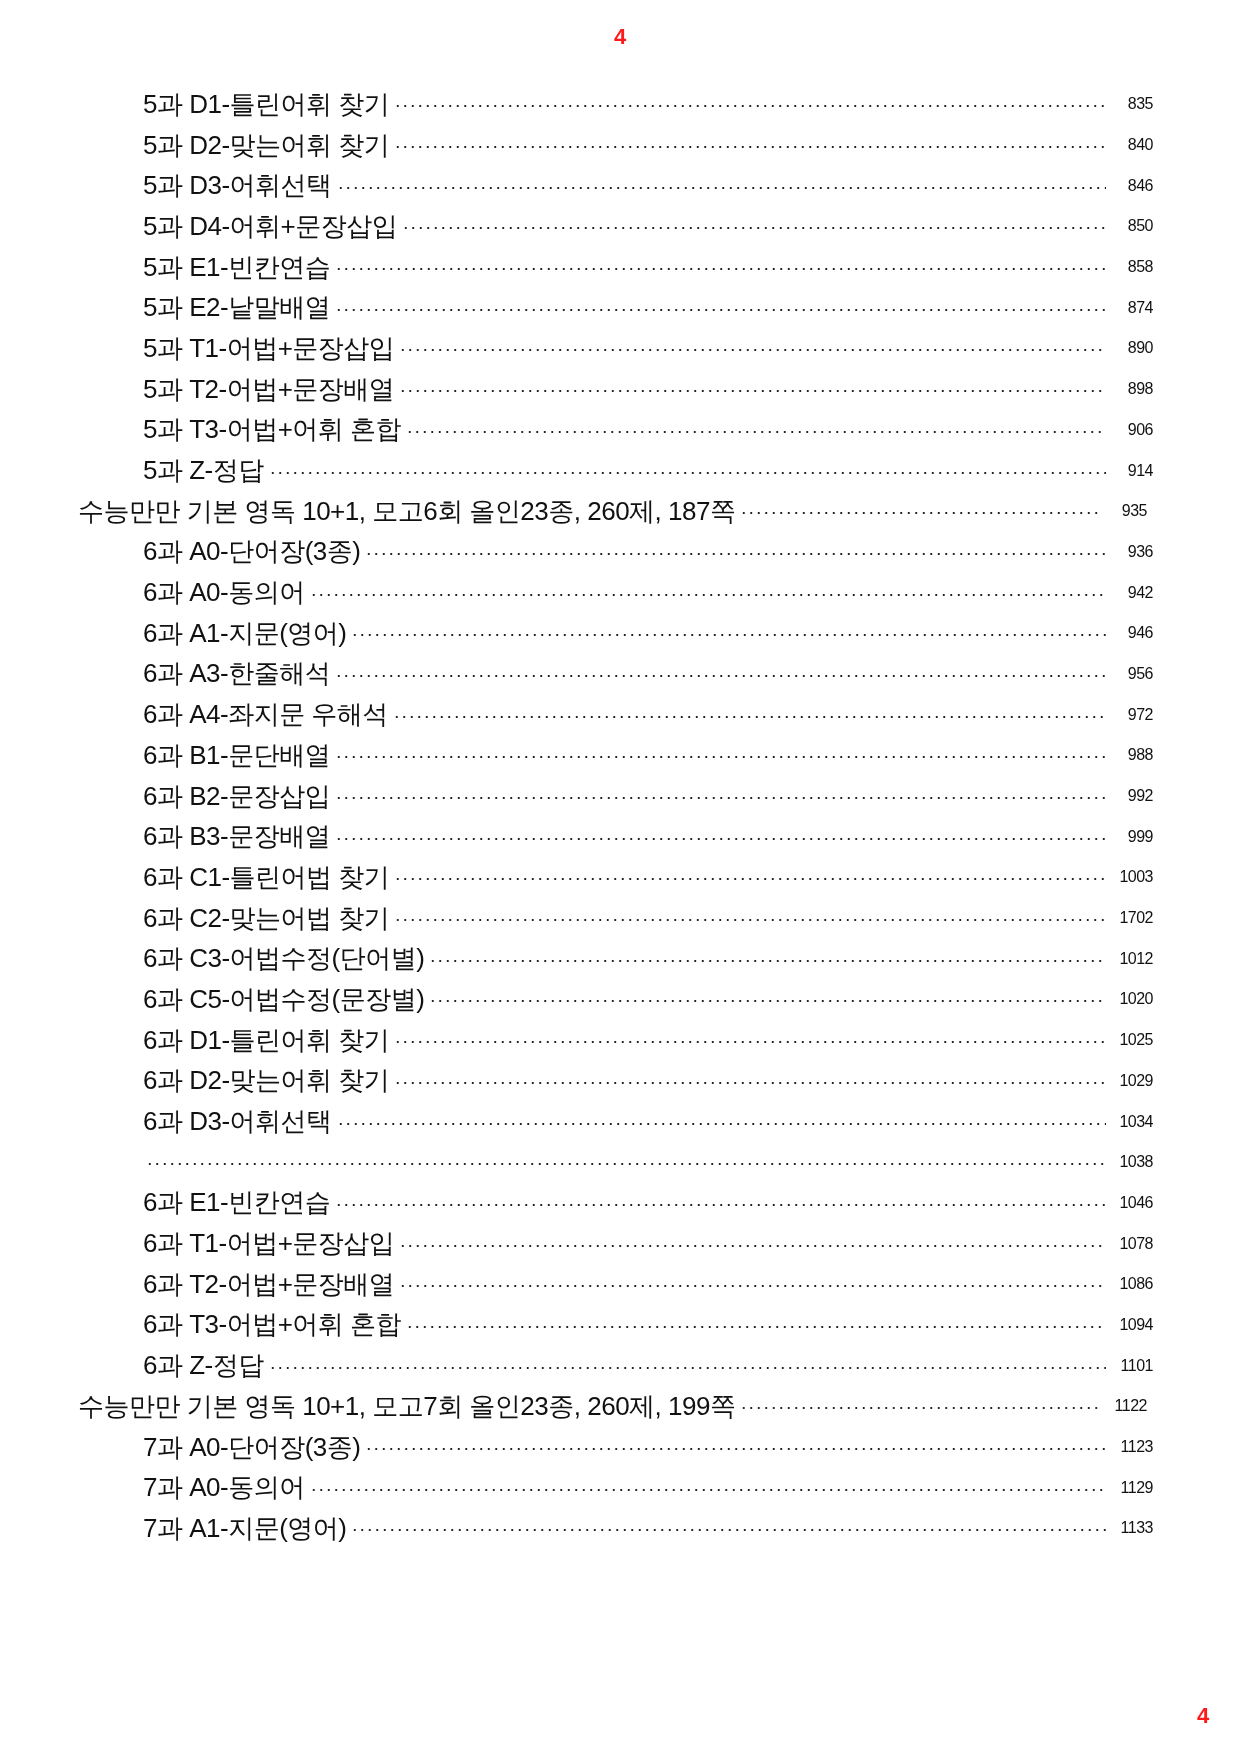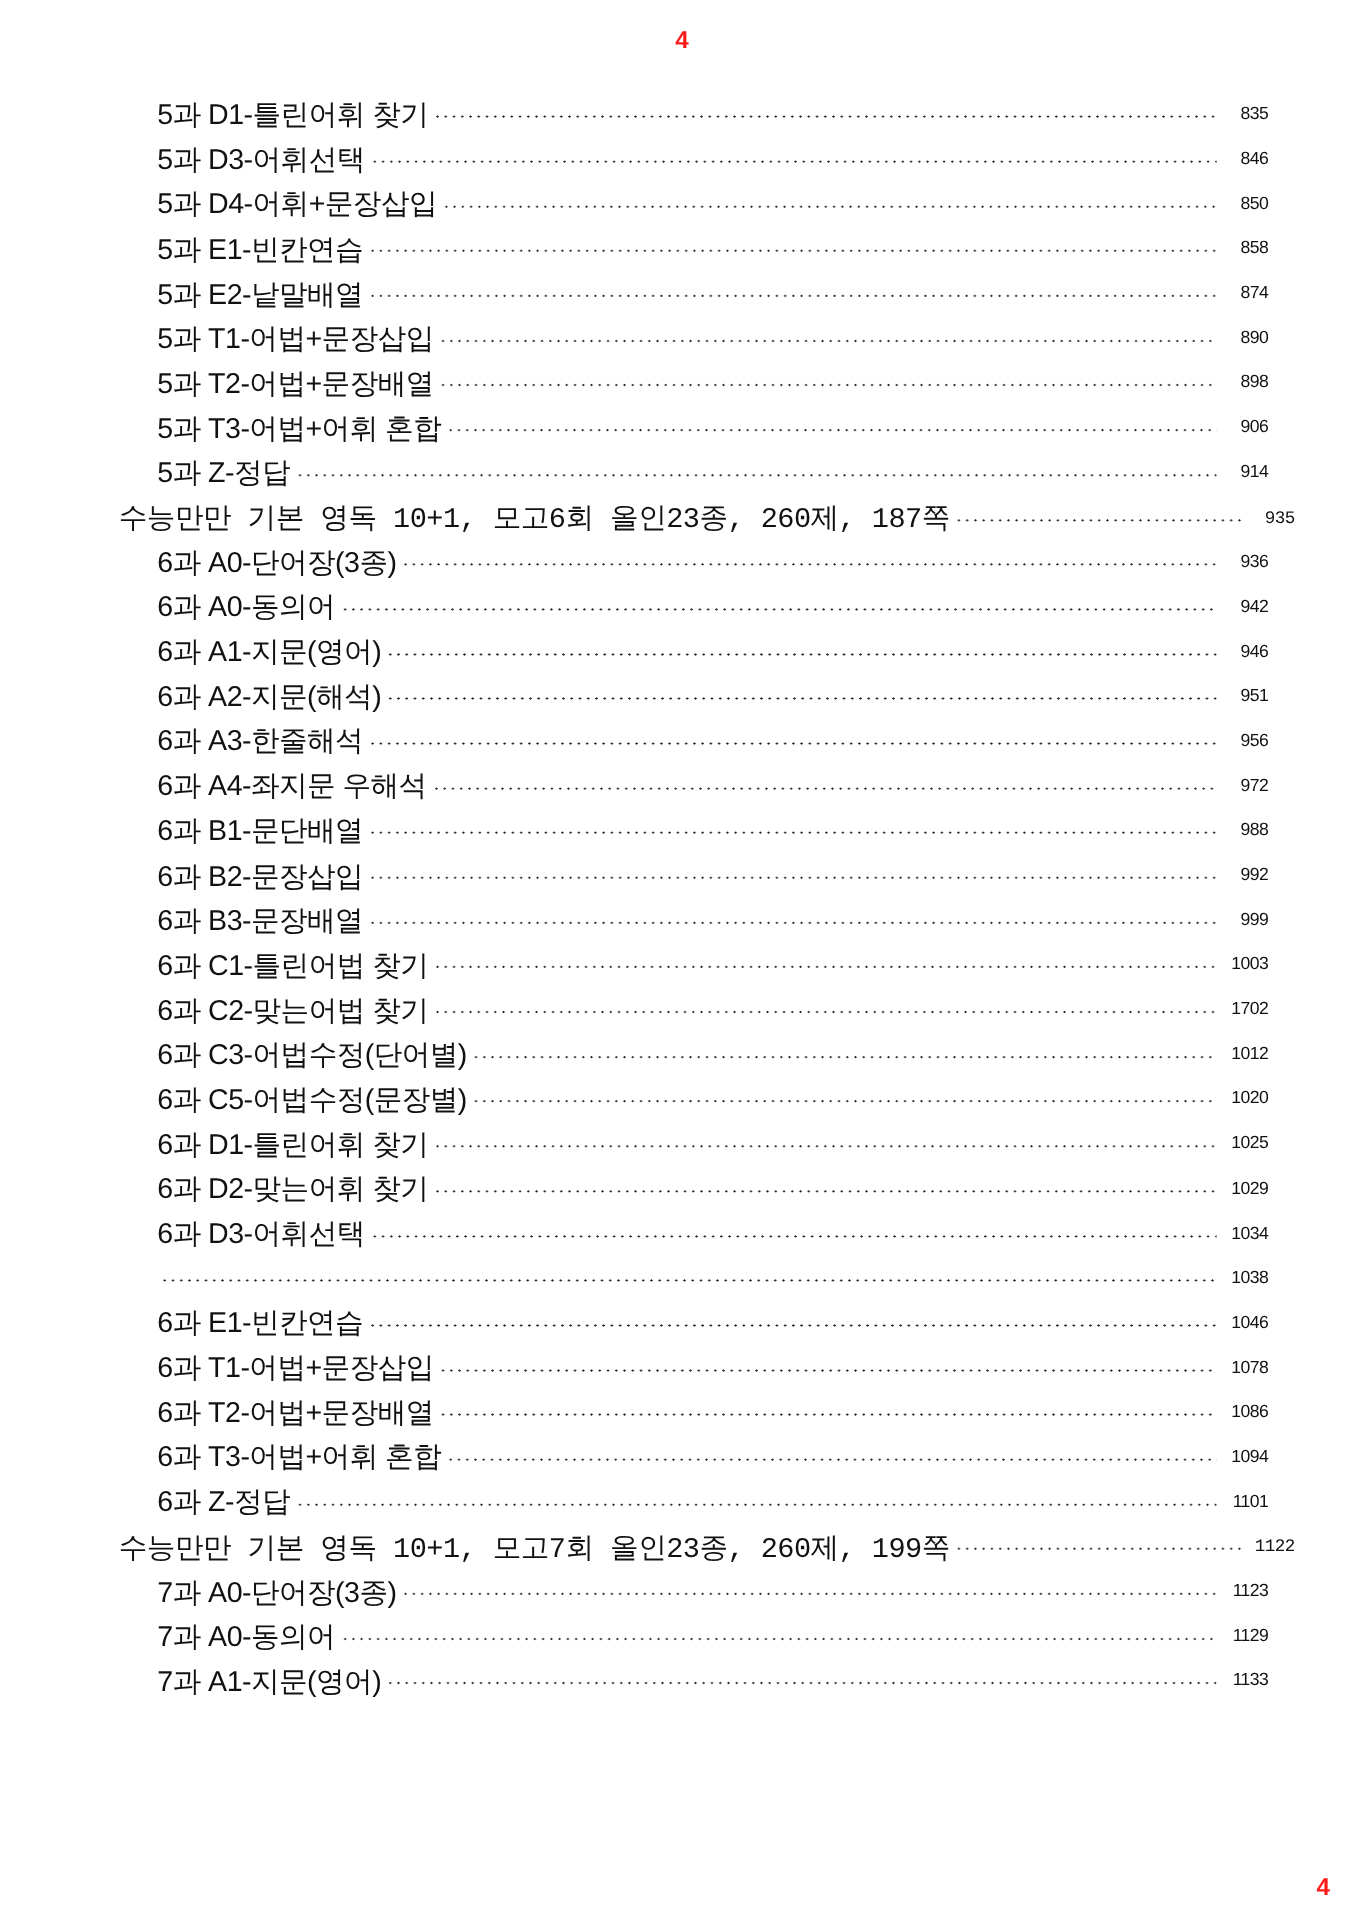--- a/index.html
+++ b/index.html
@@ -10,34 +10,39 @@
   .page-num-bottom { position: absolute; top: 1703px; left: 1188px; width: 30px; text-align: center;
                      color: #ff1a1a; font-weight: bold; font-size: 22px; }
   .toc { position: absolute; top: 84px; left: 0; width: 1240px; }
   .toc-row { position: relative; height: 40.7px; display: flex; align-items: center; }
   .toc-row .label { white-space: nowrap; font-size: 26px; letter-spacing: -0.5px; background: #fff; padding-right: 2px; }
   .toc-row .leader { flex: 1; height: 2px; margin: 0 3px; align-self: center; margin-top: 4px;
                      background-image: radial-gradient(circle, #222 0.9px, transparent 1.1px);
                      background-size: 7.5px 2px; background-repeat: repeat-x; }
   .toc-row .pg { font-size: 16px; letter-spacing: -0.5px; text-align: right; min-width: 44px; }
   .toc-row.entry { padding-left: 143px; width: calc(1153px - 143px); }
-  .toc-row.section { padding-left: 108px; width: calc(1153px - 84px); font-family: Liberation Mono, monospace; }
+  .toc-row.section { padding-left: 78px; width: calc(1153px - 84px); }
 </style>
 </head>
 <body>
 
 <div class="page-num-top">4</div>
 
 <div class="toc" id="toc">
     <div class="toc-row entry">
       <span class="label">5과 D1-틀린어휘 찾기</span>
       <span class="leader"></span>
       <span class="pg">835</span>
     </div>
     <div class="toc-row entry">
+      <span class="label">5과 D2-맞는어휘 찾기</span>
+      <span class="leader"></span>
+      <span class="pg">840</span>
+    </div>
+    <div class="toc-row entry">
       <span class="label">5과 D3-어휘선택</span>
       <span class="leader"></span>
       <span class="pg">846</span>
     </div>
     <div class="toc-row entry">
       <span class="label">5과 D4-어휘+문장삽입</span>
       <span class="leader"></span>
       <span class="pg">850</span>
     </div>
     <div class="toc-row entry">
@@ -84,25 +89,20 @@
       <span class="label">6과 A0-동의어</span>
       <span class="leader"></span>
       <span class="pg">942</span>
     </div>
     <div class="toc-row entry">
       <span class="label">6과 A1-지문(영어)</span>
       <span class="leader"></span>
       <span class="pg">946</span>
     </div>
     <div class="toc-row entry">
-      <span class="label">6과 A2-지문(해석)</span>
-      <span class="leader"></span>
-      <span class="pg">951</span>
-    </div>
-    <div class="toc-row entry">
       <span class="label">6과 A3-한줄해석</span>
       <span class="leader"></span>
       <span class="pg">956</span>
     </div>
     <div class="toc-row entry">
       <span class="label">6과 A4-좌지문 우해석</span>
       <span class="leader"></span>
       <span class="pg">972</span>
     </div>
     <div class="toc-row entry">

